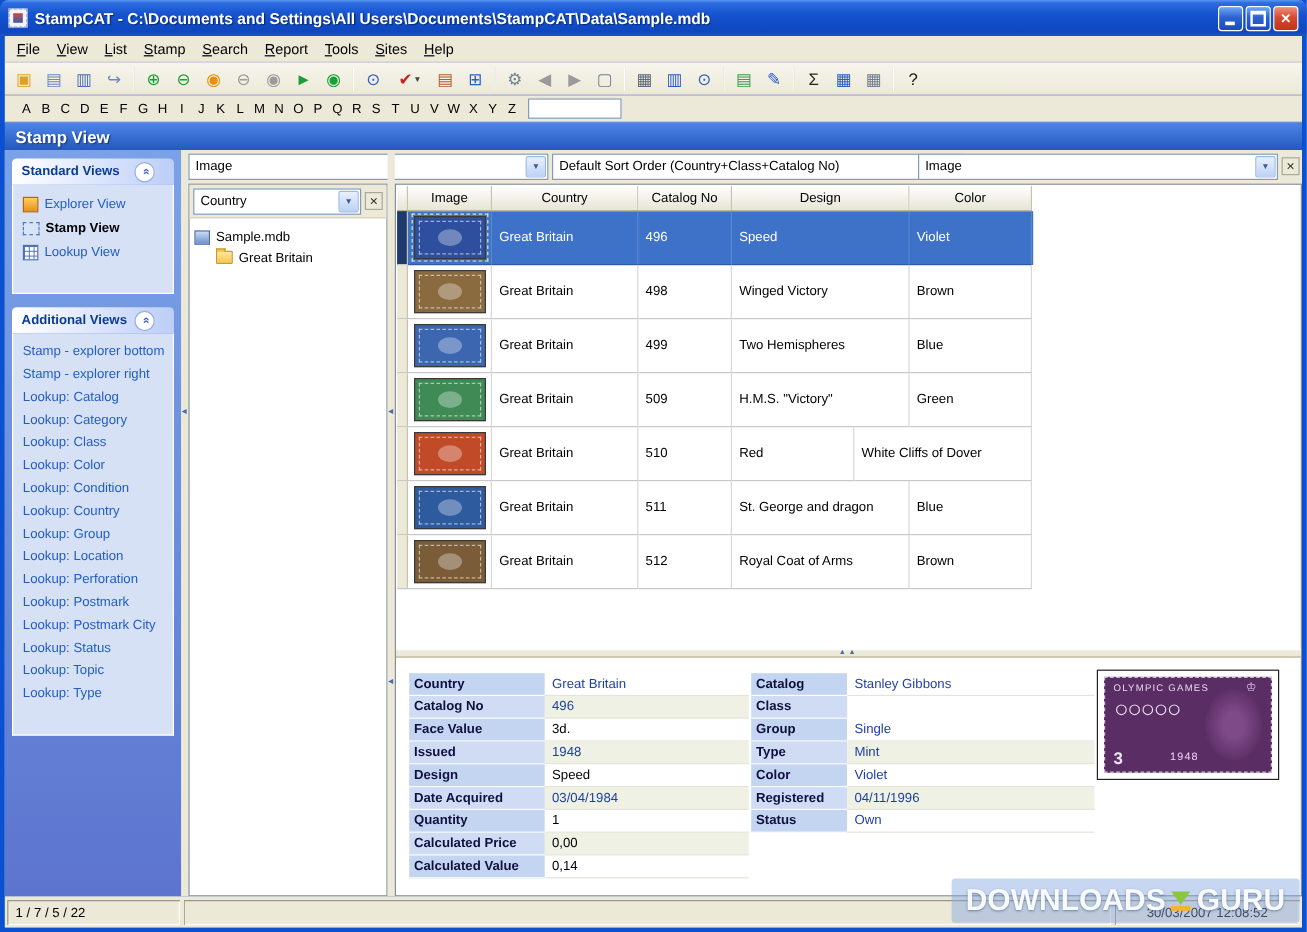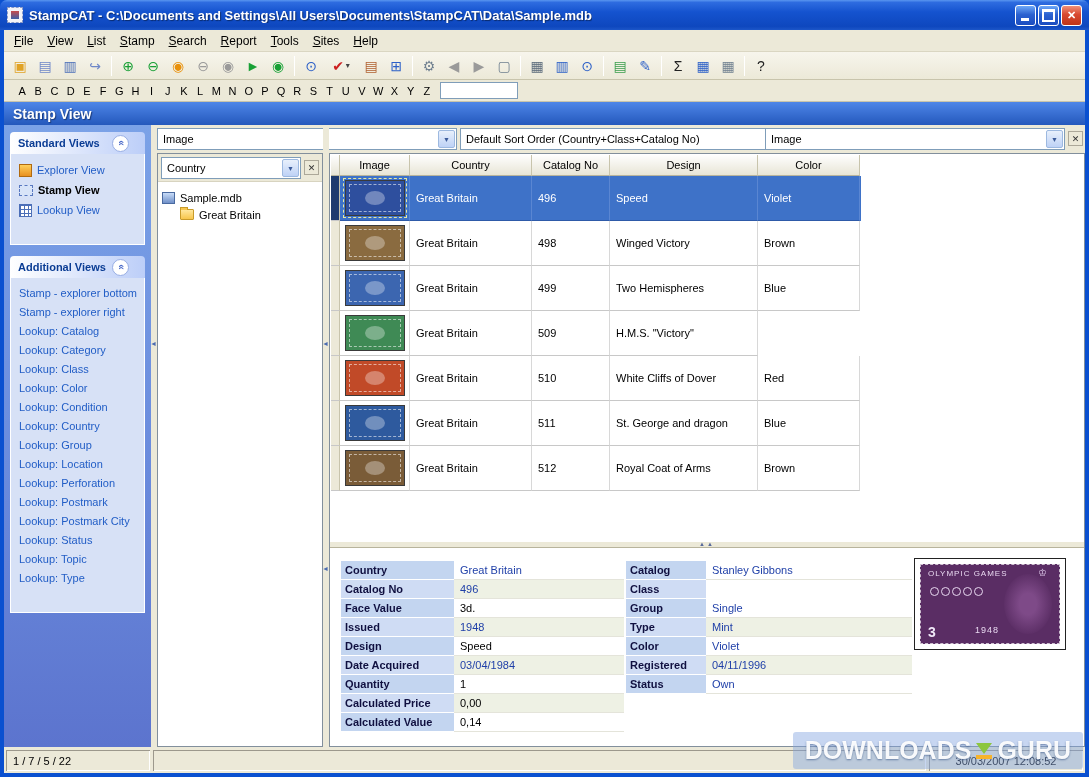--- a/index.html
+++ b/index.html
@@ -384,34 +384,35 @@
         <div class="tsel"></div>
         <div class="tc c-img">
           <div class="thumb" style="background-color: rgb(63, 138, 85);">
               <span class="thumb-frame"></span>
               <span class="thumb-motif"></span>
             </div>
         </div>
         <div class="tc c-country">Great Britain</div>
         <div class="tc c-catalog">509</div>
         <div class="tc c-design">H.M.S. "Victory"</div>
+        <div class="tc c-color">Green</div>
       </div>
 
       <div class="trow">
         <div class="tsel"></div>
         <div class="tc c-img">
           <div class="thumb" style="background-color: rgb(193, 74, 40);">
               <span class="thumb-frame"></span>
               <span class="thumb-motif"></span>
             </div>
         </div>
         <div class="tc c-country">Great Britain</div>
         <div class="tc c-catalog">510</div>
+        <div class="tc c-color">Red</div>
         <div class="tc c-design">White Cliffs of Dover</div>
-        <div class="tc c-color">Red</div>
       </div>
 
       <div class="trow">
         <div class="tsel"></div>
         <div class="tc c-img">
           <div class="thumb" style="background-color: rgb(46, 90, 158);">
               <span class="thumb-frame"></span>
               <span class="thumb-motif"></span>
             </div>
         </div>

